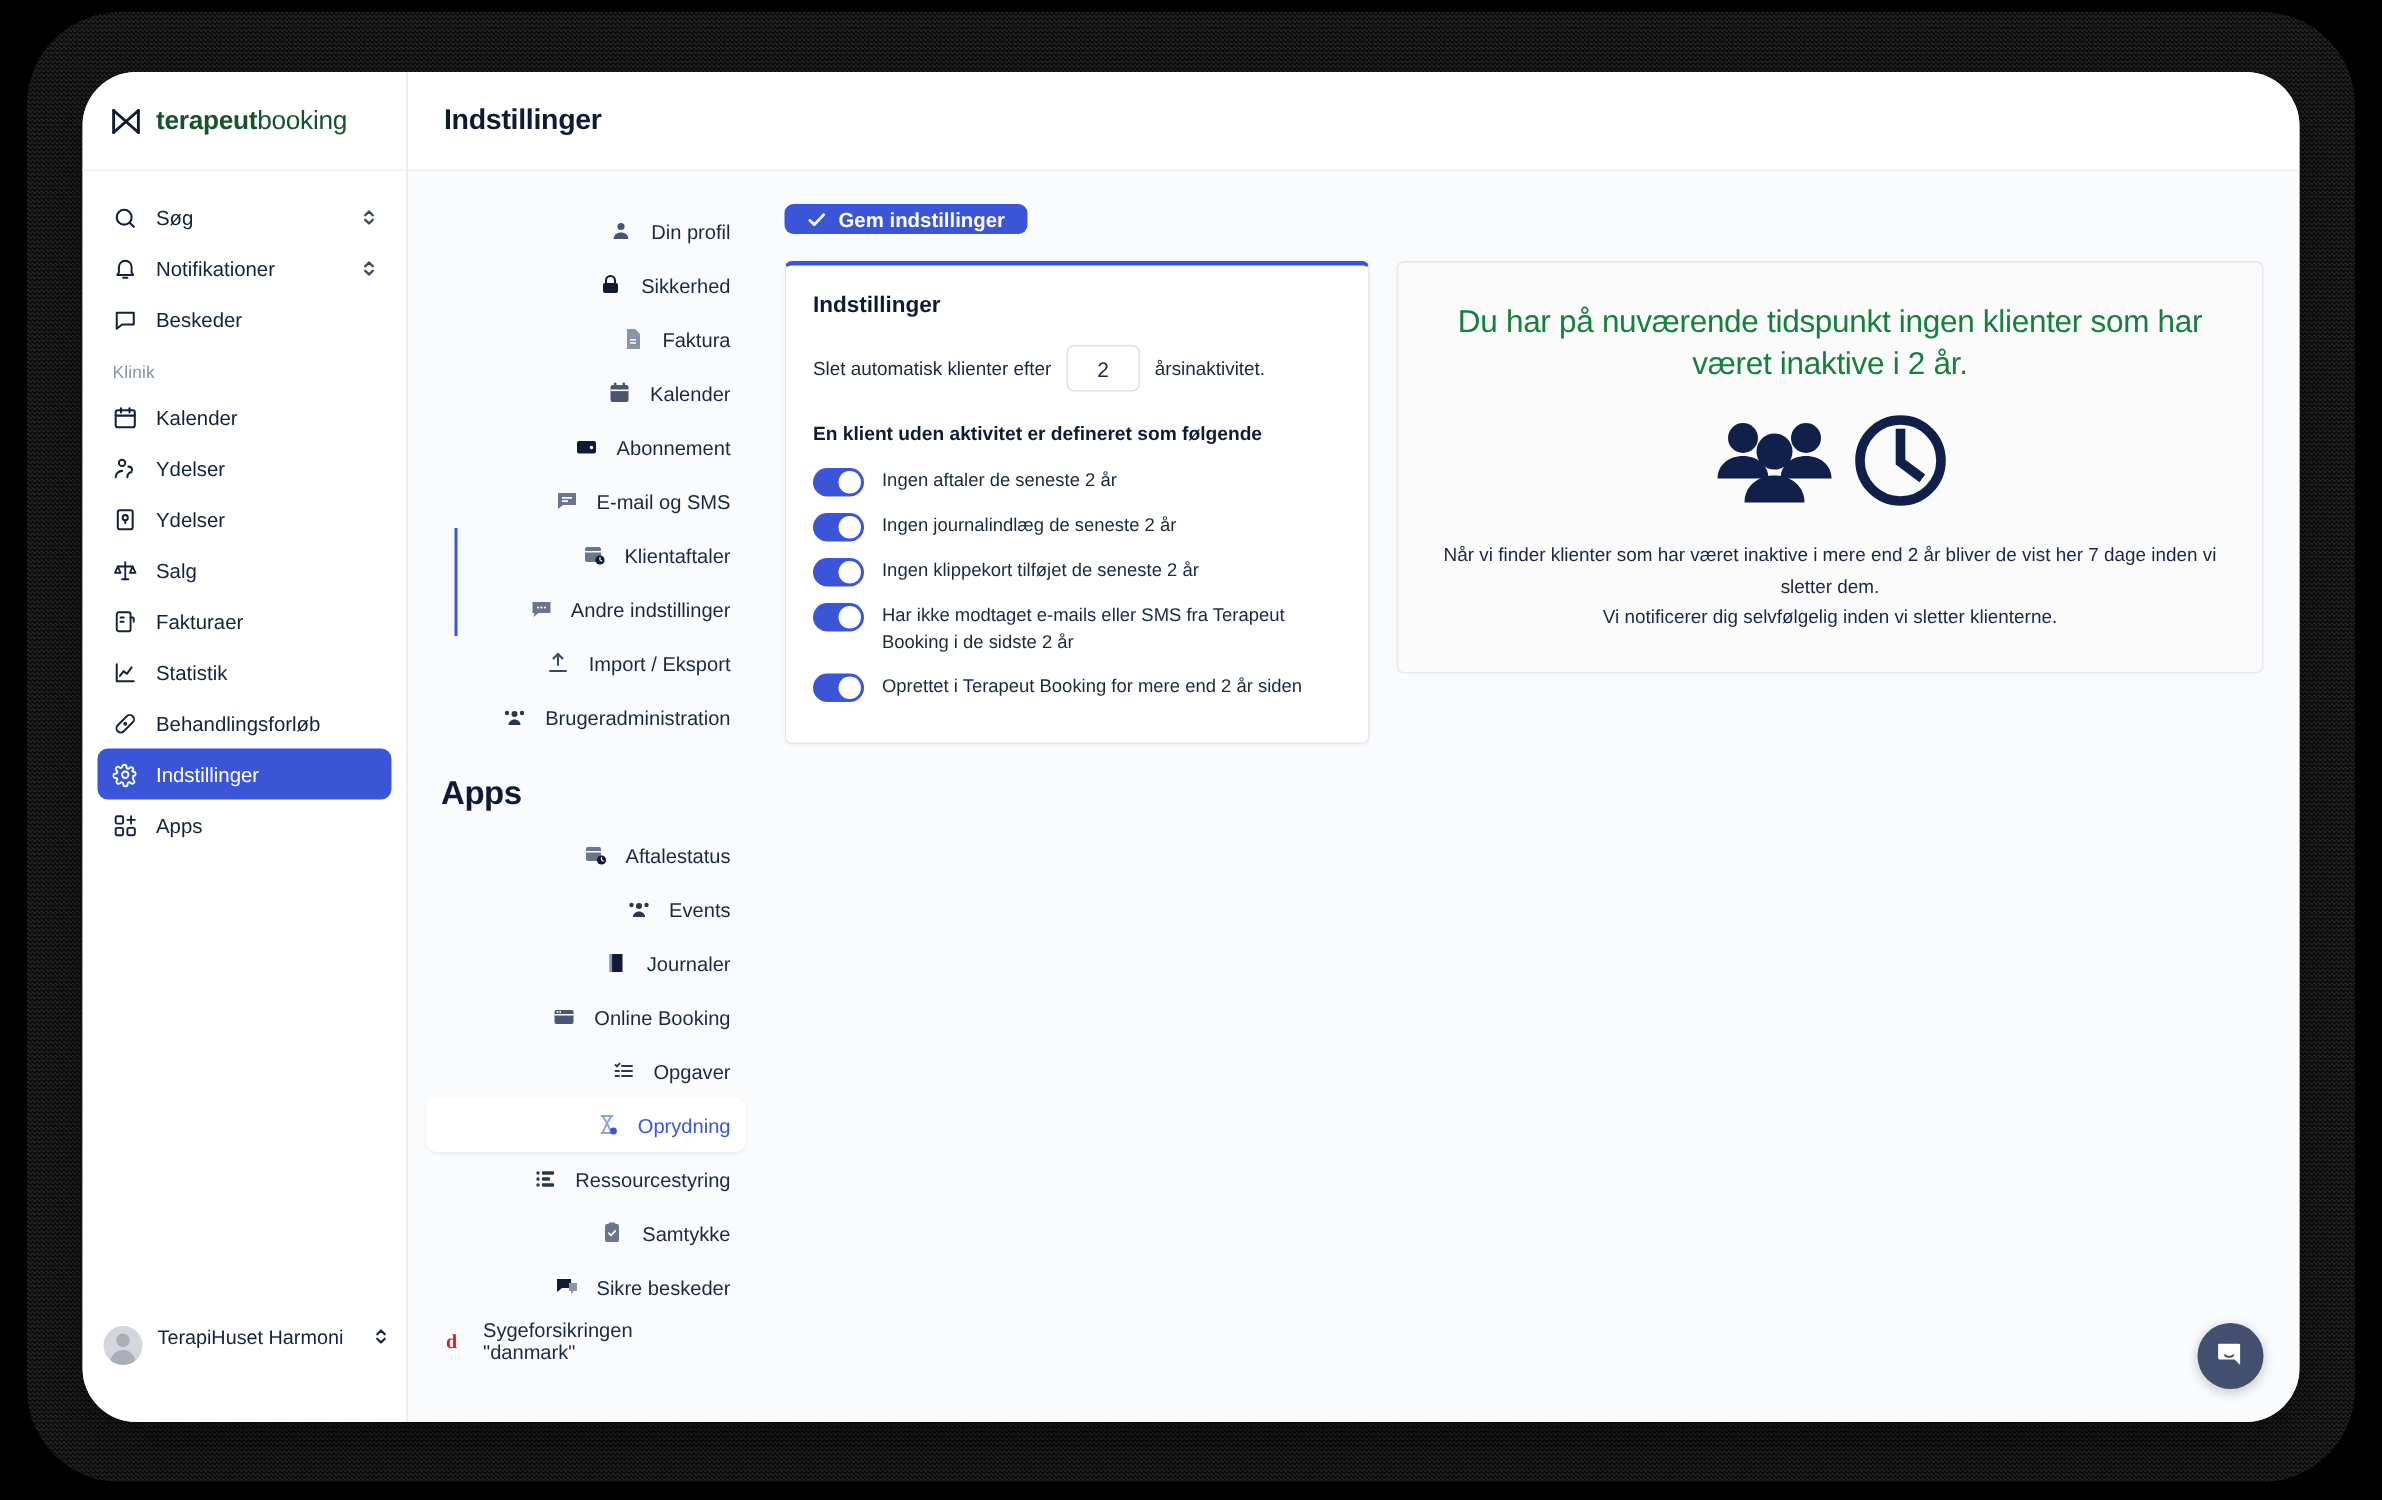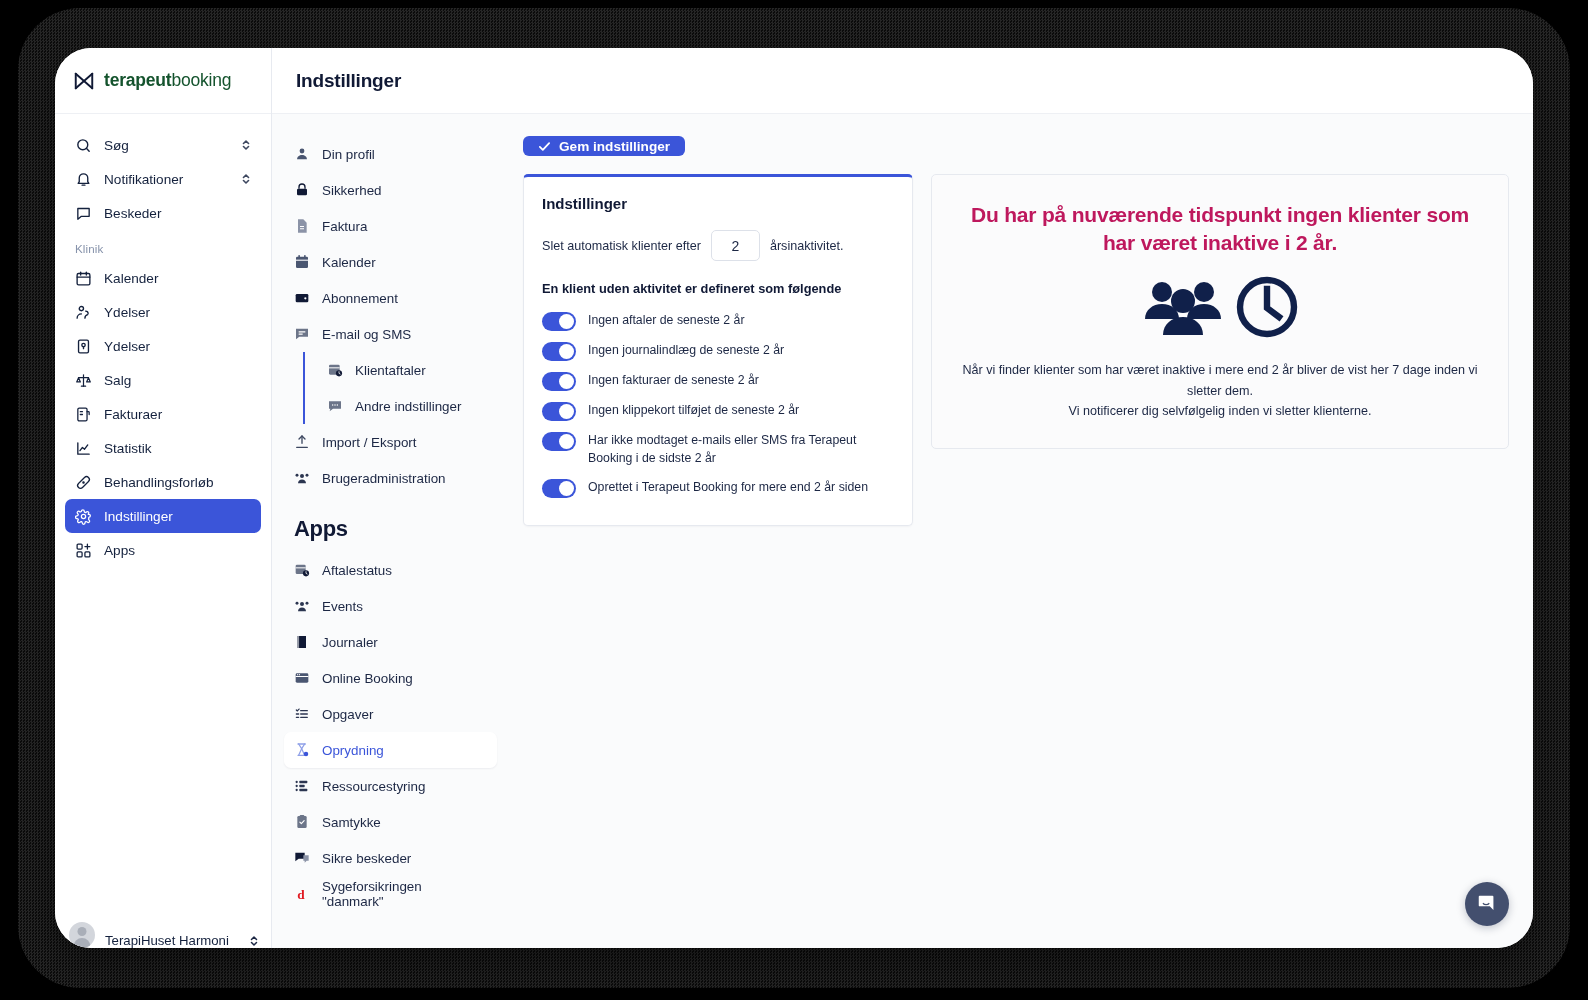--- a/index.html
+++ b/index.html
@@ -66,21 +66,21 @@
     position: relative;
   }
   .navitem .ic { width: 17px; height: 17px; flex: 0 0 17px; display:flex; align-items:center; justify-content:center;}
   .navitem .ic svg { width: 17px; height: 17px; display:block; }
   .navitem.active { background: #3b55d9; color: #fff; }
   .navitem .chev { margin-left: auto; width: 10px; height: 14px; opacity: .85; }
   .navsection {
     font-size: 11.6px; color: #8793ab; padding: 12px 10px 6px 10px; letter-spacing: .1px;
   }
   .userbar {
-    display: flex; align-items: flex-end; gap: 10px;
+    display: flex; align-items: flex-start; gap: 10px;
     padding: 0 12px 0 14px; height: 64px;
   }
   .avatar {
     width: 26px; height: 26px; border-radius: 50%;
     background: #d3d6dc; position: relative; overflow: hidden; flex:0 0 26px;
   }
   .avatar::before { content:""; position:absolute; left:50%; top:5px; width:9px; height:9px; border-radius:50%; background:#a9aeb8; transform:translateX(-50%);}
   .avatar::after { content:""; position:absolute; left:50%; top:16px; width:17px; height:14px; border-radius:9px 9px 0 0; background:#a9aeb8; transform:translateX(-50%);}
   .username { font-size: 13.2px; color: #14213d; }
 
@@ -99,21 +99,21 @@
 
   
   .setnav {
     width: 237px; flex: 0 0 237px;
     padding: 22px 12px 10px 12px;
     overflow: hidden;
   }
   .setitem {
     display: flex; align-items: center; gap: 12px;
     height: 36px; padding: 0 10px; border-radius: 7px;
-    color: #1c2744; font-size: 13.4px; cursor: pointer;
+    color: #1c2744; font-size: 13.4px; cursor: pointer; justify-content: flex-end;
   }
   .setitem .ic { width:16px; height:16px; flex:0 0 16px; display:flex;align-items:center;justify-content:center;}
   .setitem .ic svg { width:16px; height:16px; display:block;}
   .setitem.app-active { background:#ffffff; color:#3b55d9; box-shadow:0 1px 2px rgba(16,25,53,.06); }
   .subwrap { border-left: 2px solid #3b55d9; margin-left: 19px; padding-left: 0px; }
   .subitem { margin-left: 12px; }
   .apps-heading { font-size: 22px; font-weight: 700; color:#101935; padding: 20px 10px 10px 10px; letter-spacing:-0.3px;}
 
   
   .content { flex: 1 1 auto; padding: 22px 24px 0 14px; min-width:0; display:flex; flex-direction:column;}
@@ -162,21 +162,21 @@
   .infocard {
     background: #fbfbfc;
     border: 1px solid #e6e9ef;
     border-radius: 5px;
     flex: 1 1 auto;
     padding: 26px 30px 26px 30px;
     text-align: center;
     min-width: 0;
   }
   .info-title {
-    font-size: 21px; font-weight: 700; color:#be185d; line-height: 1.32;
+    font-size: 21px; font-weight: 400; color:#15803d; line-height: 1.32;
     letter-spacing: -0.2px;
   }
   .info-icons { display:flex; justify-content:center; align-items:center; gap:8px; margin: 18px 0 20px 0; color:#10204a;}
   .info-icons svg { display:block; }
   .info-text { font-size: 12.6px; color:#1c2744; line-height: 1.62; }
 
   
   .chat-launcher {
     position: absolute; right: 24px; bottom: 22px;
     width: 44px; height: 44px; border-radius: 50%;
@@ -638,24 +638,20 @@
               <div class="toggle-row">
                 <span class="toggle"></span>
                 <span class="toggle-label">Ingen aftaler de seneste 2 år</span>
               </div>
               <div class="toggle-row">
                 <span class="toggle"></span>
                 <span class="toggle-label">Ingen journalindlæg de seneste 2 år</span>
               </div>
               <div class="toggle-row">
                 <span class="toggle"></span>
-                <span class="toggle-label">Ingen fakturaer de seneste 2 år</span>
-              </div>
-              <div class="toggle-row">
-                <span class="toggle"></span>
                 <span class="toggle-label">Ingen klippekort tilføjet de seneste 2 år</span>
               </div>
               <div class="toggle-row">
                 <span class="toggle"></span>
                 <span class="toggle-label">Har ikke modtaget e-mails eller SMS fra Terapeut Booking i de sidste 2 år</span>
               </div>
               <div class="toggle-row">
                 <span class="toggle"></span>
                 <span class="toggle-label">Oprettet i Terapeut Booking for mere end 2 år siden</span>
               </div>

